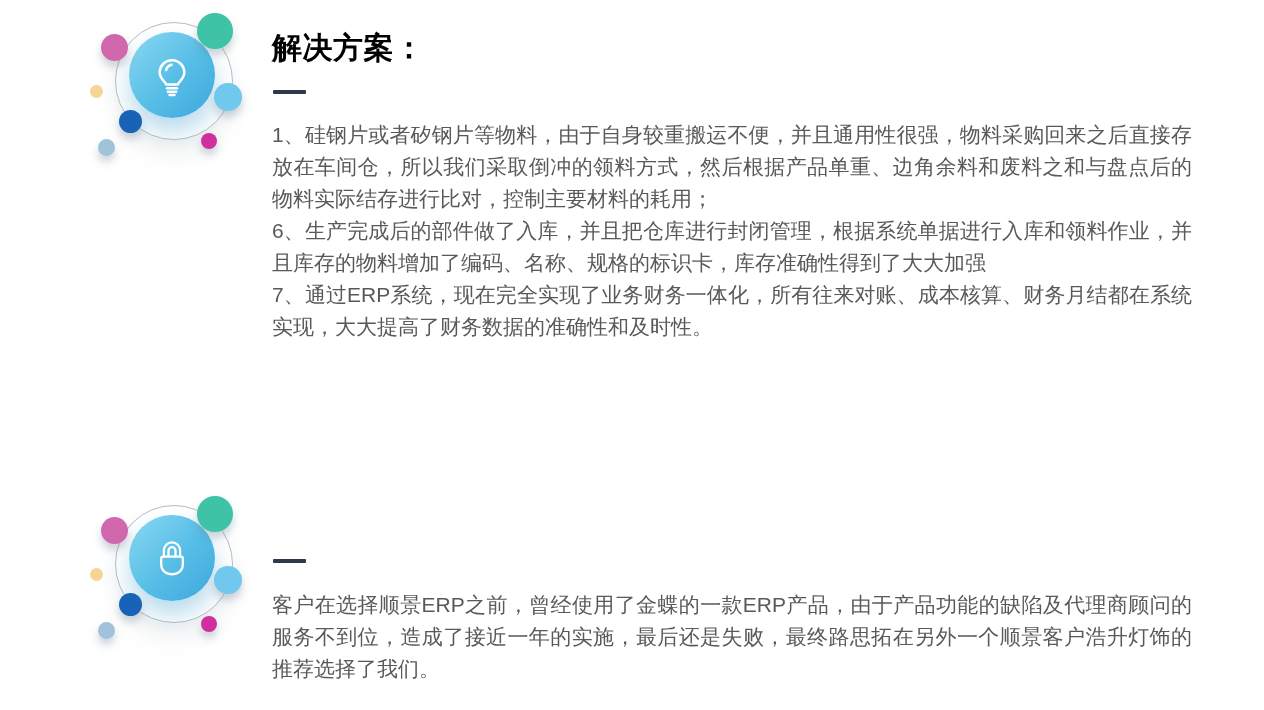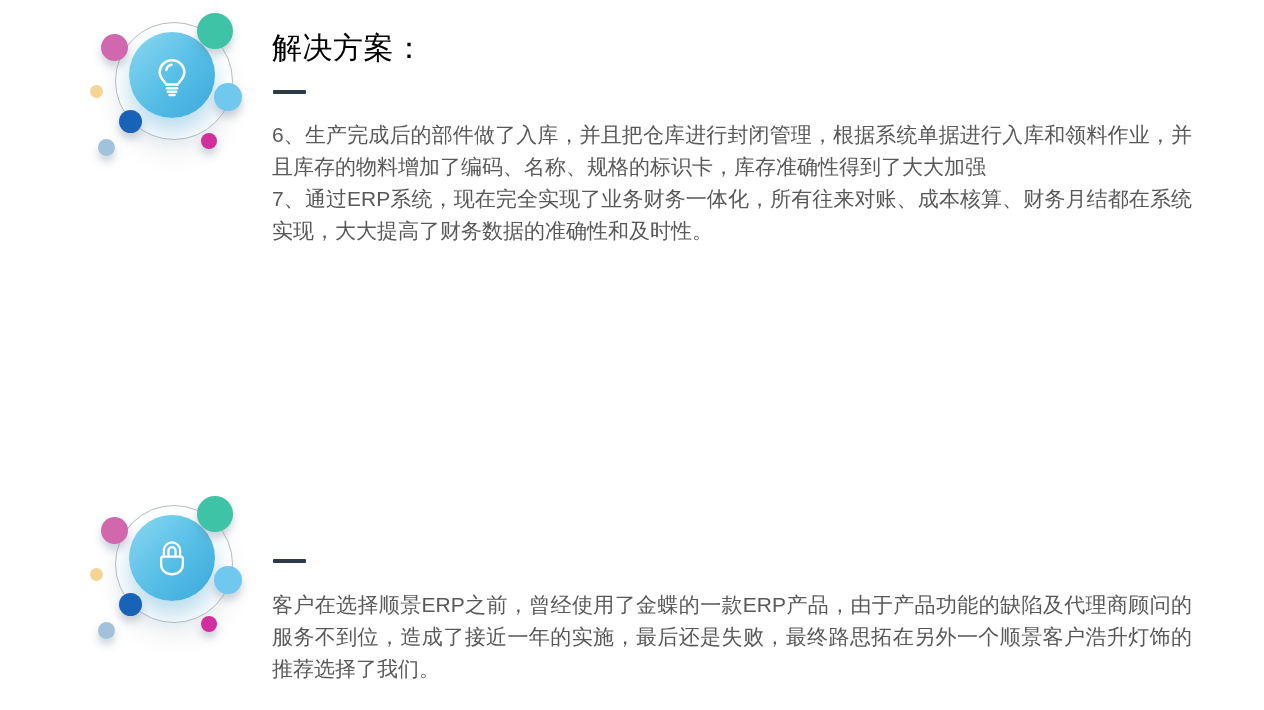--- a/index.html
+++ b/index.html
@@ -36,21 +36,21 @@
   .dot-pink       { left: 16px;  top: 26px;  width: 27px; height: 27px; background: #d168ae; }
   .dot-yellow     { left: 5px;   top: 77px;  width: 13px; height: 13px; background: #f6d494; box-shadow: none; }
   .dot-darkblue   { left: 34px;  top: 102px; width: 23px; height: 23px; background: #1863b8; }
   .dot-lightblue  { left: 129px; top: 75px;  width: 28px; height: 28px; background: #70c8ef; }
   .dot-magenta    { left: 116px; top: 125px; width: 16px; height: 16px; background: #d12f9e; }
   .dot-steel      { left: 13px;  top: 131px; width: 17px; height: 17px; background: #a0c3db; }
 
   
   .title {
     position: absolute; left: 272px;
-    font-size: 30px; line-height: 36px; font-weight: 400;
+    font-size: 30px; line-height: 36px; font-weight: 700;
     color: #000000; letter-spacing: 0.5px;
   }
   .t1 { top: 30px; }
   .t2 { top: 500px; }
   .dash {
     position: absolute; left: 273px;
     width: 33px; height: 4px; background: #2d3a4a; border-radius: 1px;
   }
   .d1 { top: 90px; }
   .d2 { top: 559px; }
@@ -92,20 +92,21 @@
     <div class="dot dot-darkblue"></div>
     <div class="dot dot-lightblue"></div>
     <div class="dot dot-magenta"></div>
     <div class="dot dot-steel"></div>
   </div>
 
   <h1 class="title t1">解决方案：</h1>
   <div class="dash d1"></div>
 
   <div class="para p1">
+    <p>1、硅钢片或者矽钢片等物料，由于自身较重搬运不便，并且通用性很强，物料采购回来之后直接存放在车间仓，所以我们采取倒冲的领料方式，然后根据产品单重、边角余料和废料之和与盘点后的物料实际结存进行比对，控制主要材料的耗用；</p>
     <p>6、生产完成后的部件做了入库，并且把仓库进行封闭管理，根据系统单据进行入库和领料作业，并且库存的物料增加了编码、名称、规格的标识卡，库存准确性得到了大大加强</p>
     <p>7、通过ERP系统，现在完全实现了业务财务一体化，所有往来对账、成本核算、财务月结都在系统实现，大大提高了财务数据的准确性和及时性。</p>
   </div>
 </div>
 
 <div class="section">
 
   <div class="cluster c2">
     <div class="ring"></div>
     <div class="bubble">

